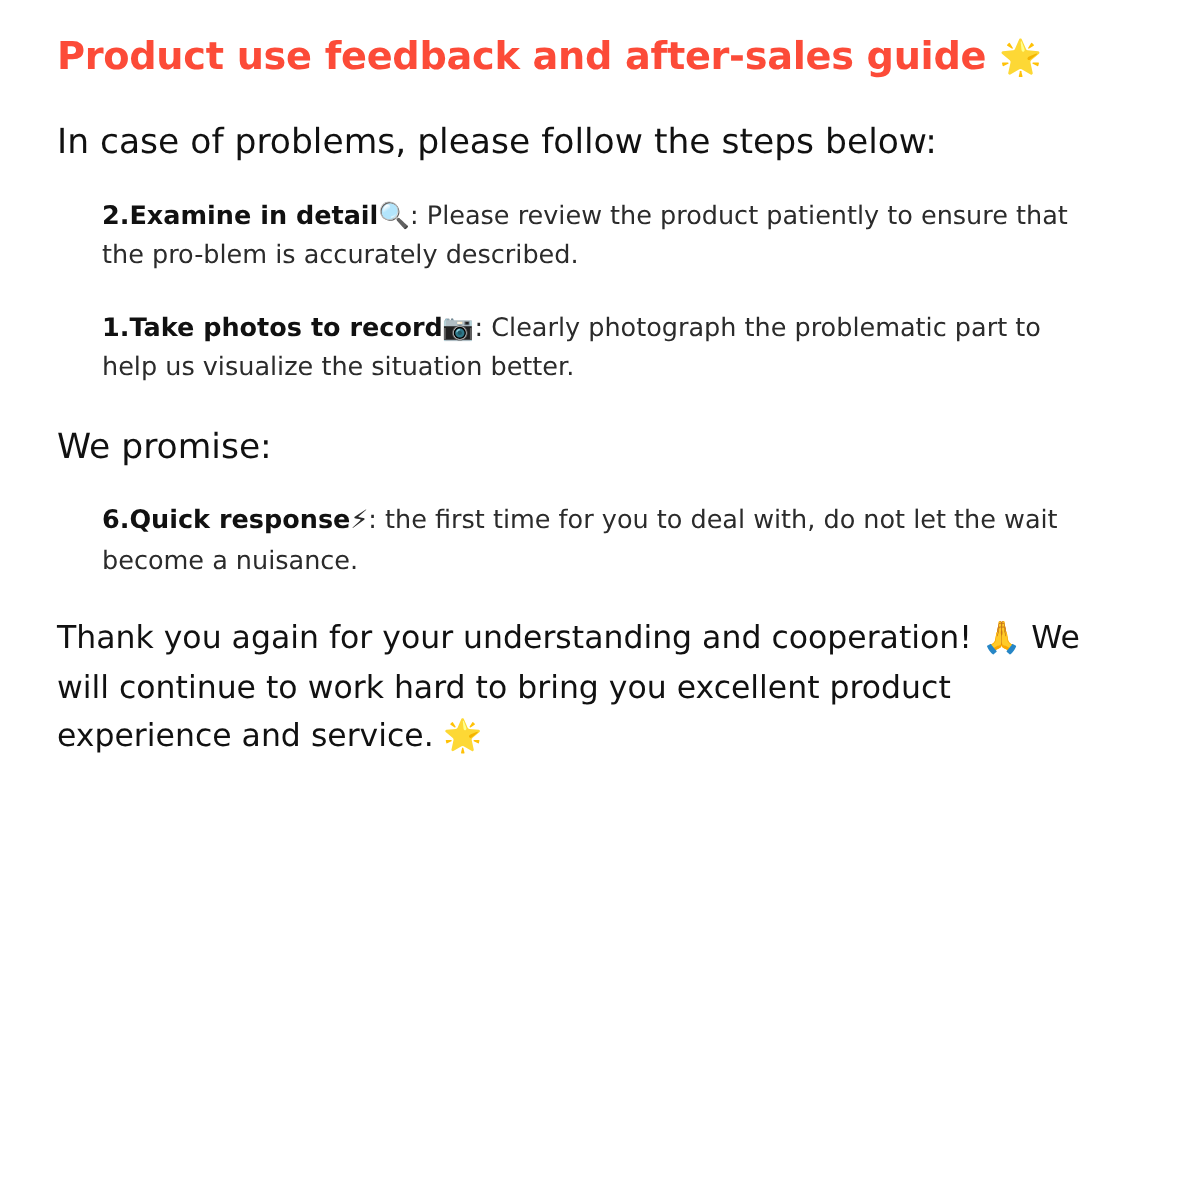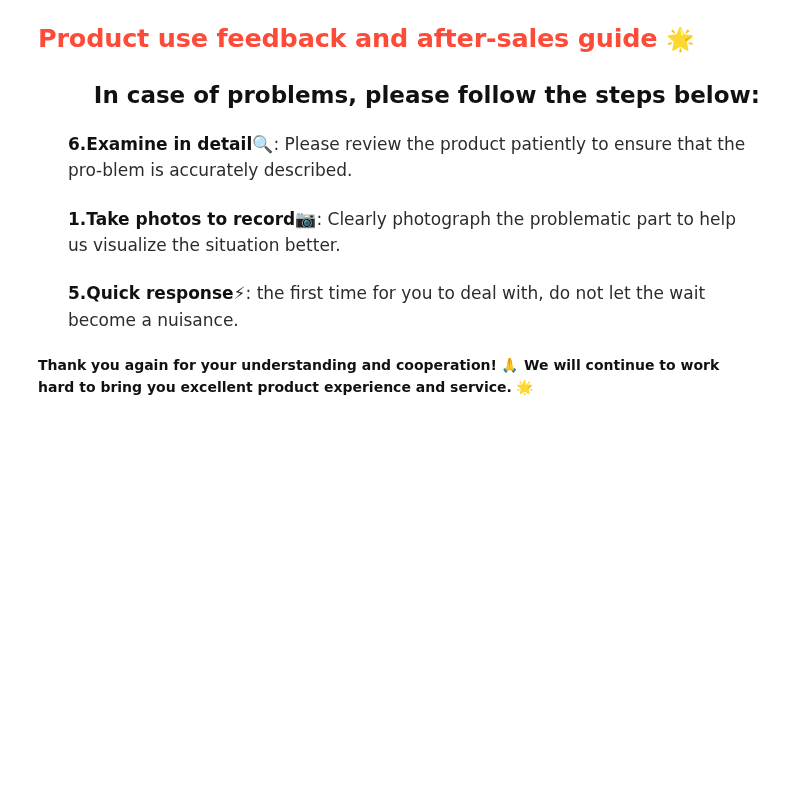--- a/index.html
+++ b/index.html
@@ -11,59 +11,58 @@
     height: 800px;
     background: #ffffff;
     font-family: "DejaVu Sans", "Liberation Sans", sans-serif;
     color: #1a1a1a;
     overflow: hidden;
   }
   .page {
     width: 800px;
     height: 760px;
     box-sizing: border-box;
-    padding: 22px 40px 0 38px;
+    padding: 22px 64px 0 38px;
   }
   .title {
     color: #fc4b38;
     font-size: 25.5px;
     font-weight: bold;
     letter-spacing: -0.2px;
     line-height: 1.3;
     margin: 0 0 26px 0;
     white-space: nowrap;
   }
   .title .emoji { font-size: 23px; }
   .section-head {
     font-size: 23px;
-    font-weight: bold;
+    font-weight: normal;
     color: #111111;
     line-height: 1.3;
     margin: 0 0 20px 0;
-    text-align: right;
   }
   .section-head.second {
     margin-top: 26px;
     margin-bottom: 20px;
   }
   .step {
     margin: 0 0 22px 30px;
     font-size: 17px;
     line-height: 1.55;
     color: #2b2b2b;
     max-width: 700px;
   }
   .step b {
     font-weight: bold;
     color: #111111;
   }
   .closing {
     margin: 10px 0 0 0;
-    font-size: 14px;
-    font-weight: bold;
+    font-size: 21px;
+    font-weight: normal;
     line-height: 1.55;
     color: #111111;
     max-width: 716px;
   }
   .emoji {
     font-family: "DejaVu Sans", sans-serif;
   }
 </style>
 </head>
 <body>
@@ -71,31 +70,32 @@
 <div class="page">
 
   <h1 class="title">
     <span>Product use feedback and after-sales guide</span>
     <span class="emoji">🌟</span>
   </h1>
 
   <h2 class="section-head">In case of problems, please follow the steps below:</h2>
 
   <p class="step">
-    <b>6.Examine in detail</b><span class="emoji">🔍</span><span>: Please review the product patiently to ensure that the pro-blem is accurately described.</span>
+    <b>2.Examine in detail</b><span class="emoji">🔍</span><span>: Please review the product patiently to ensure that the pro-blem is accurately described.</span>
   </p>
 
   <p class="step">
     <b>1.Take photos to record</b><span class="emoji">📷</span><span>: Clearly photograph the problematic part to help us visualize the situation better.</span>
   </p>
 
 
+  <h2 class="section-head second">We promise:</h2>
 
   <p class="step">
-    <b>5.Quick response</b><span class="emoji">⚡</span><span>: the first time for you to deal with, do not let the wait become a nuisance.</span>
+    <b>6.Quick response</b><span class="emoji">⚡</span><span>: the first time for you to deal with, do not let the wait become a nuisance.</span>
   </p>
 
 
   <p class="closing">
     <span>Thank you again for your understanding and cooperation!</span> <span class="emoji">🙏</span><span> We will continue to work hard to bring you excellent product experience and service.</span> <span class="emoji">🌟</span>
   </p>
 
 </div>
 
 </body></html>

